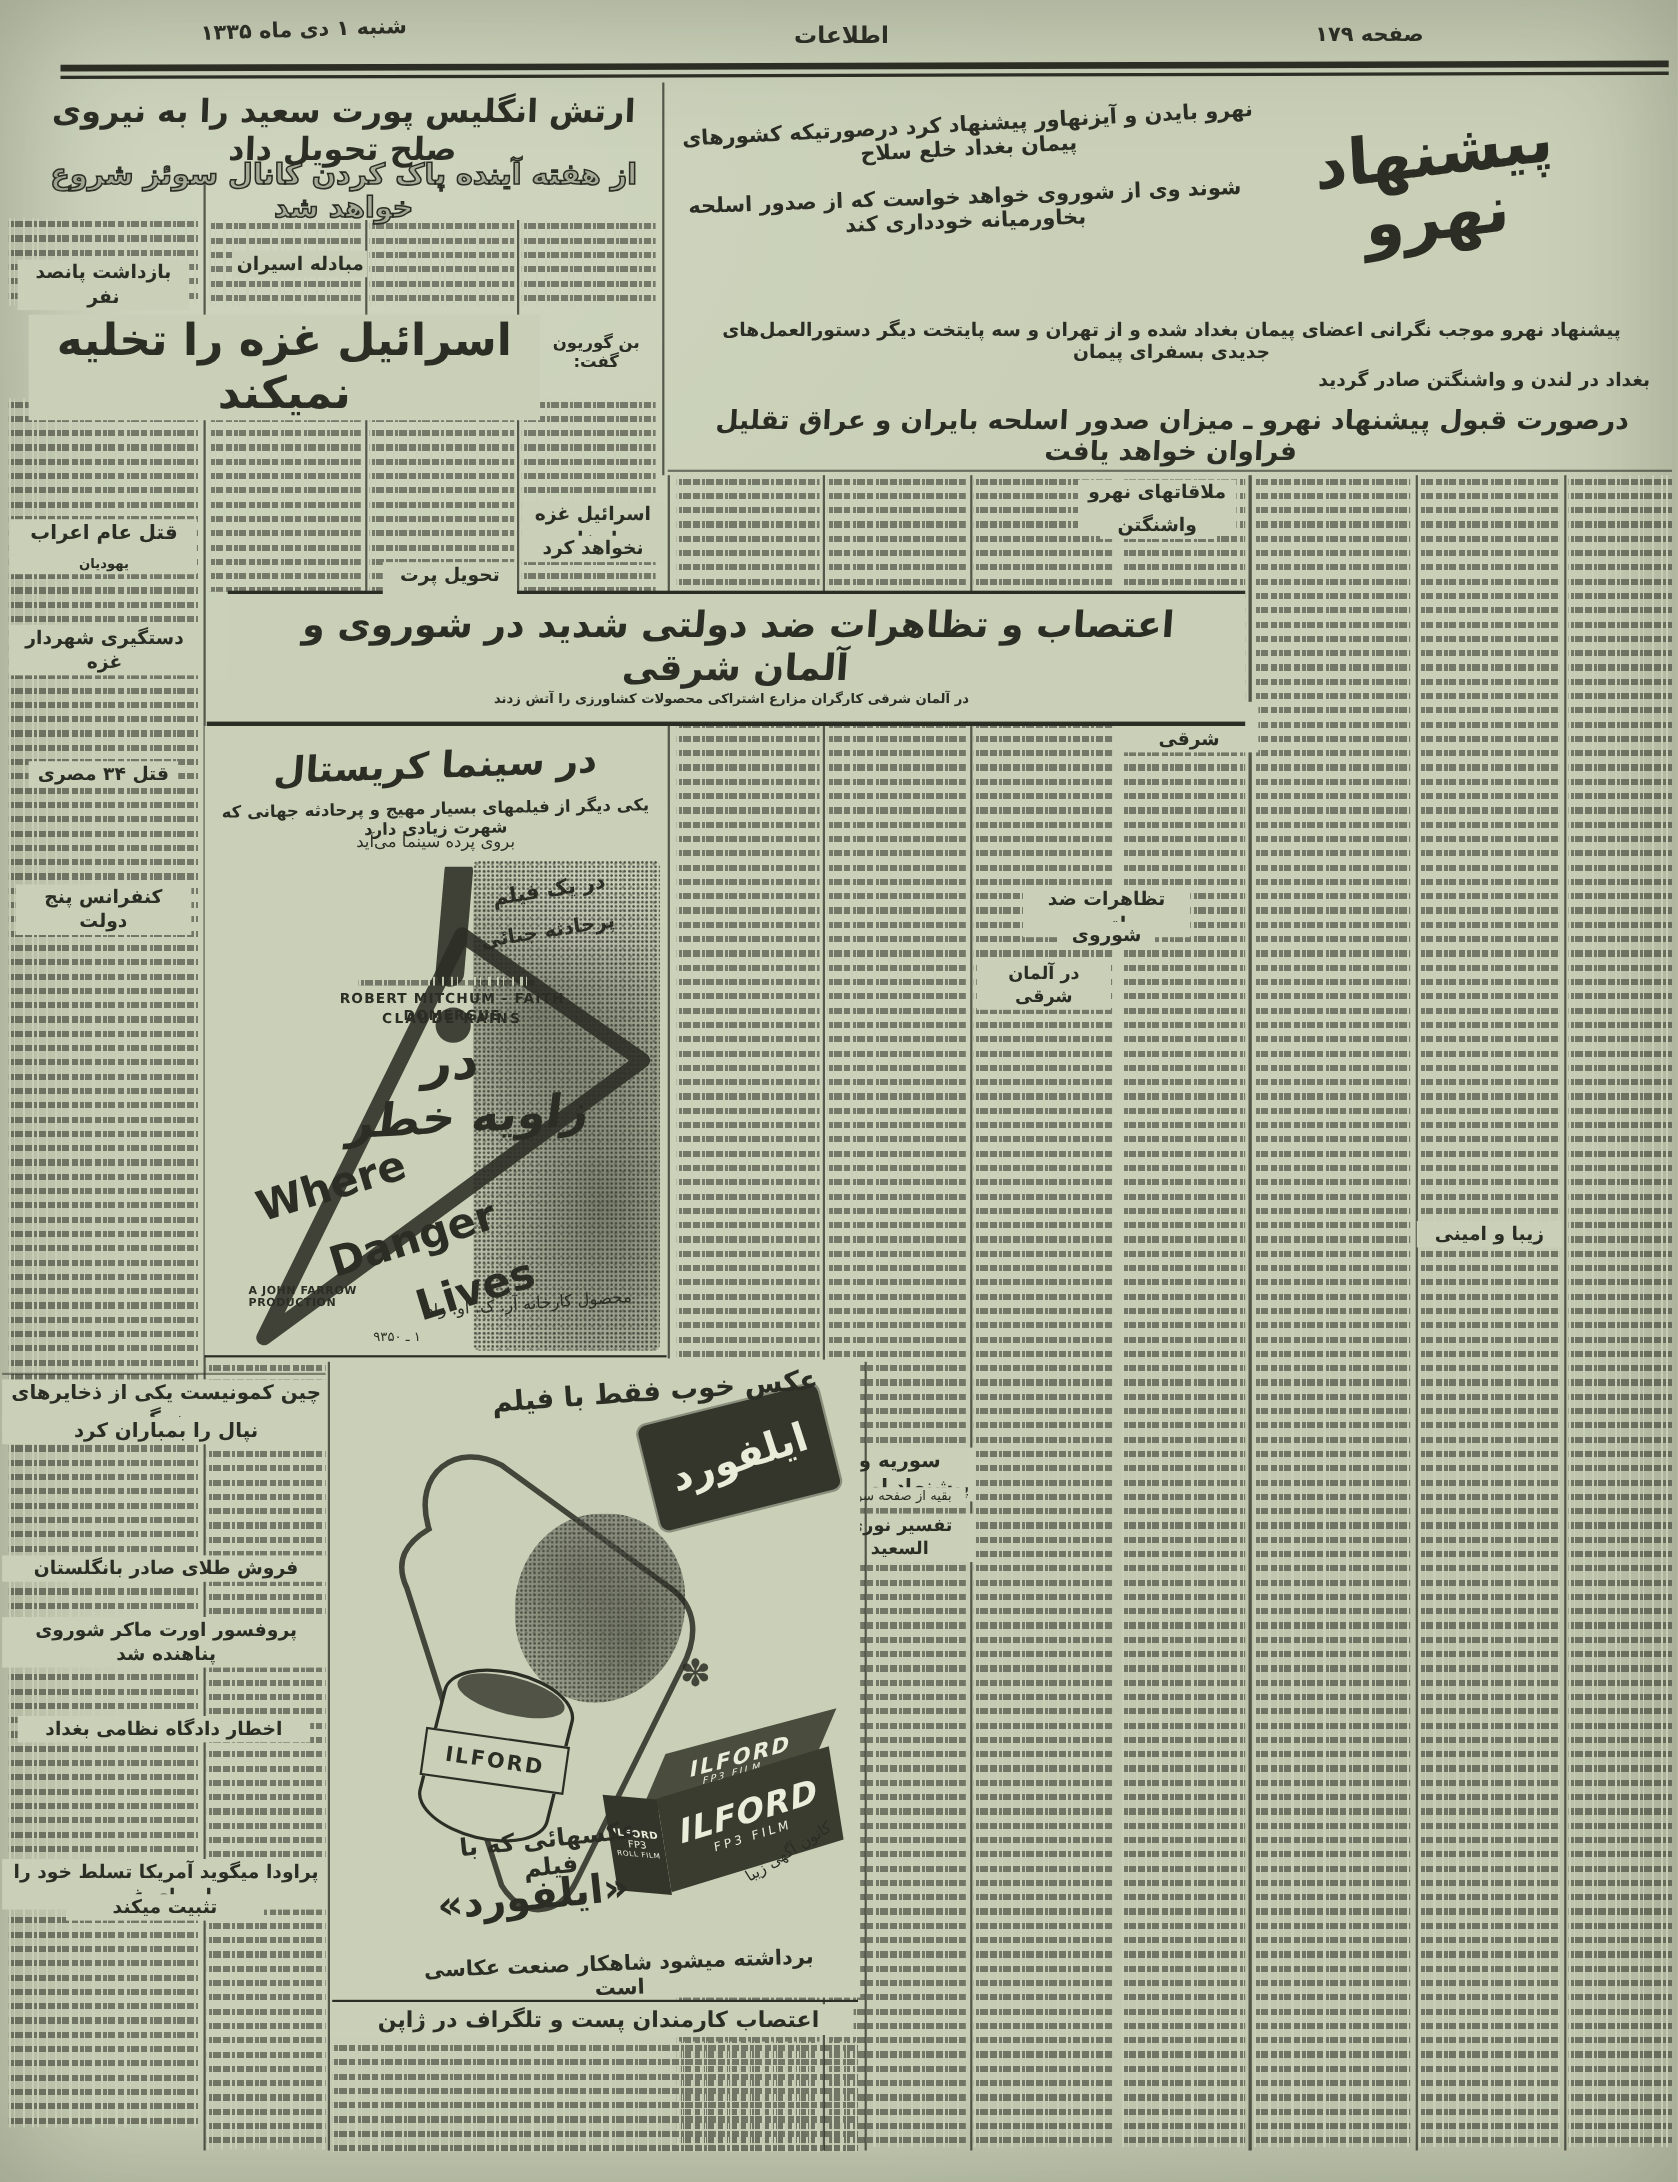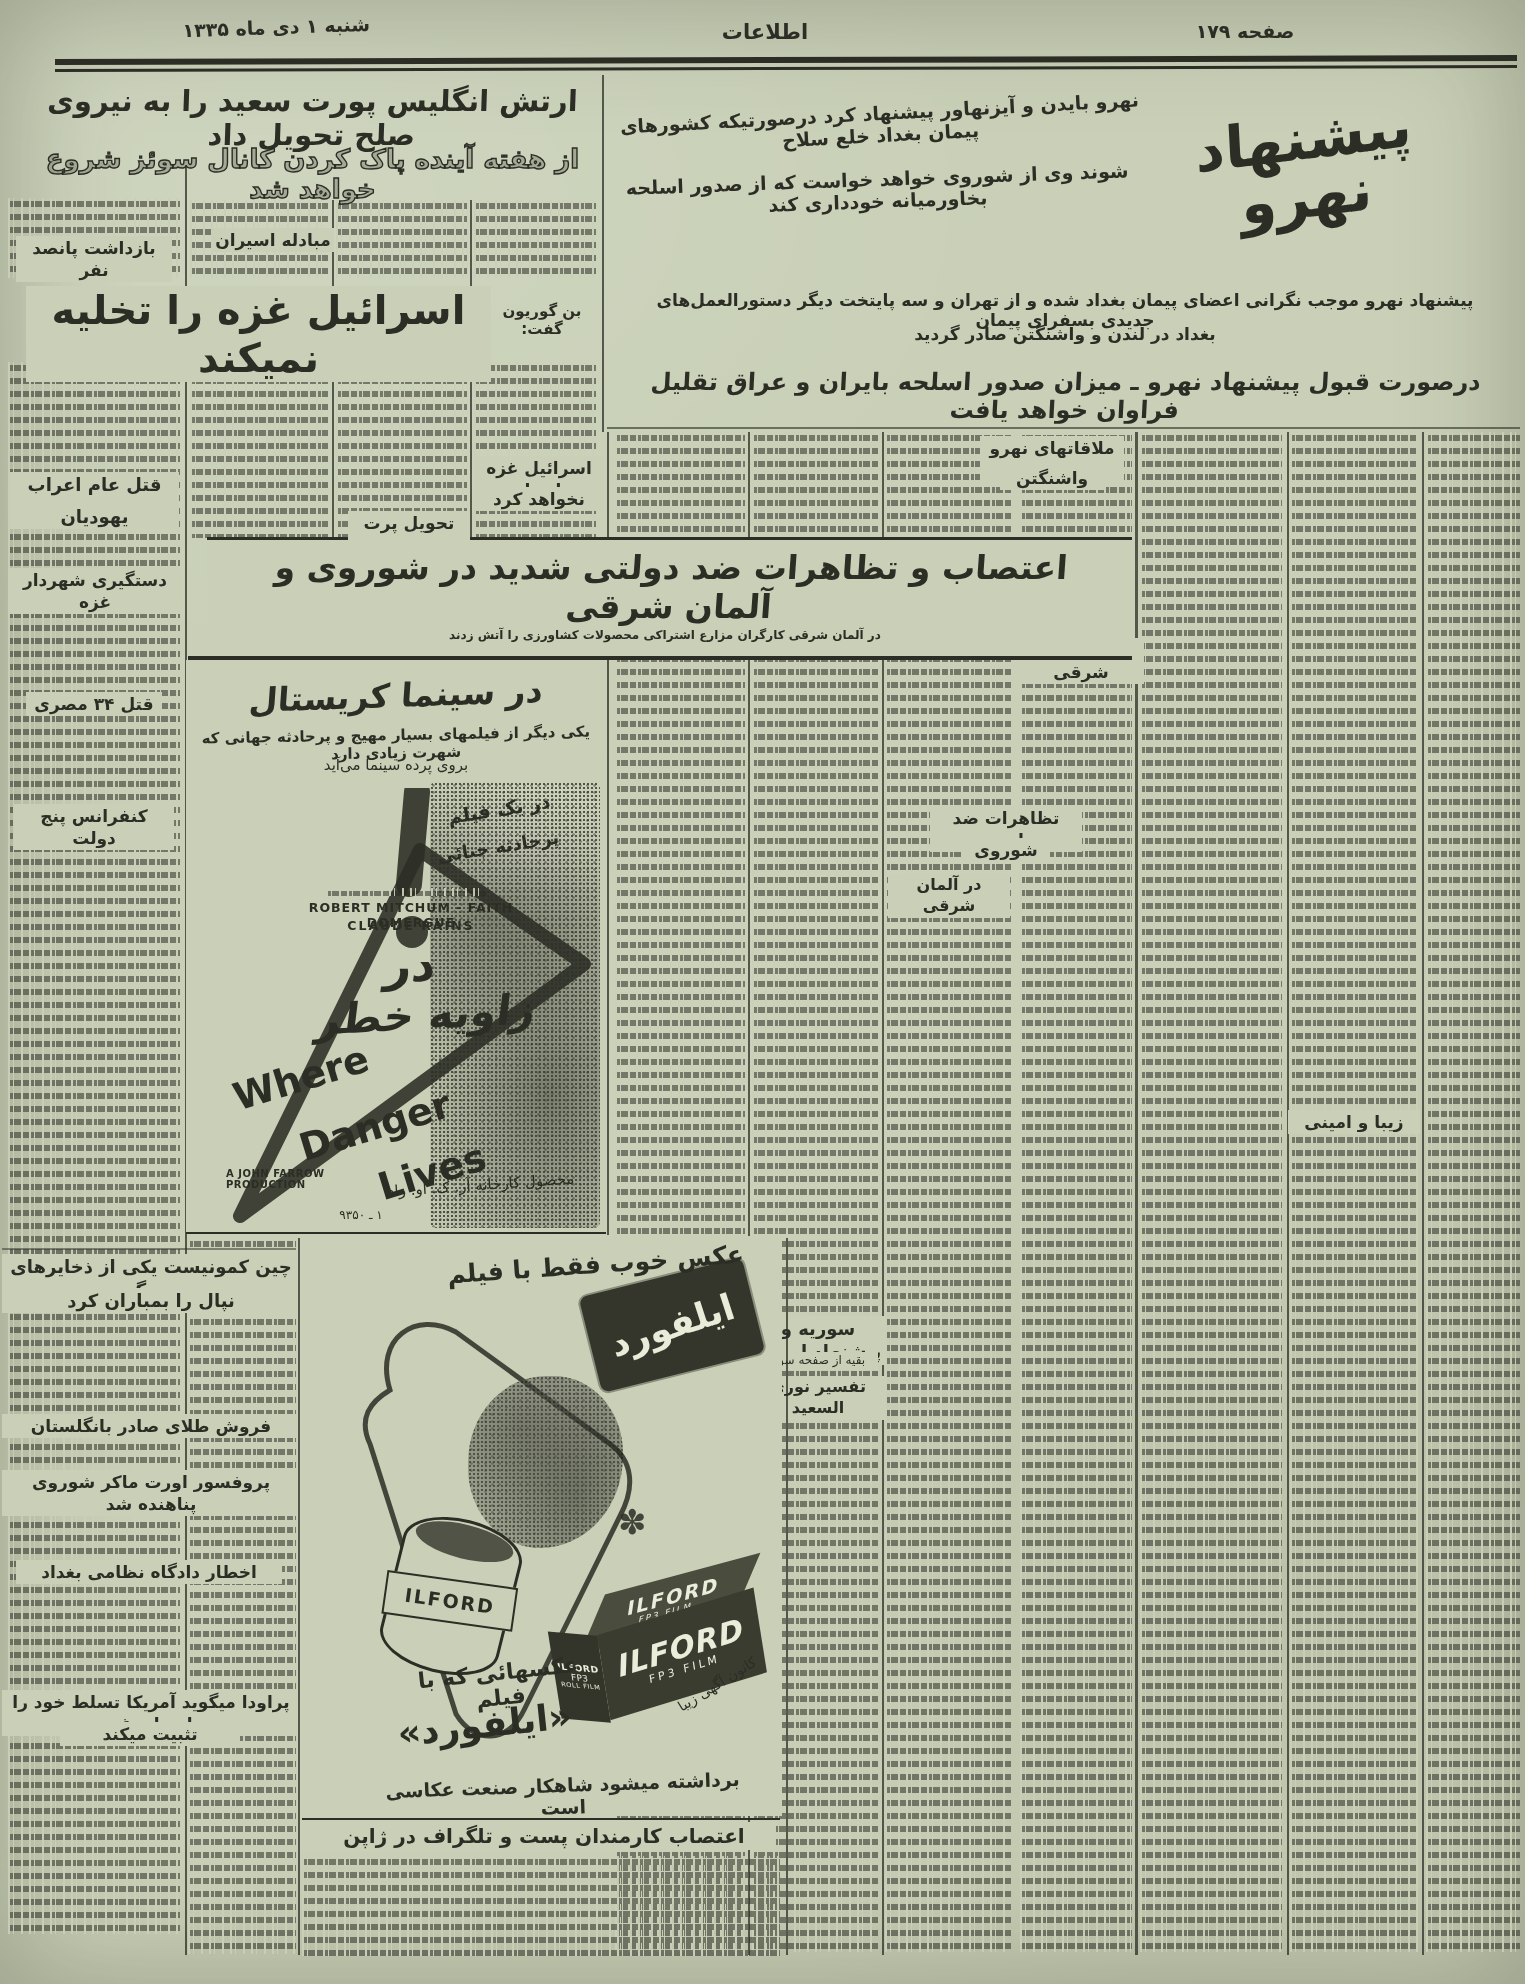--- a/index.html
+++ b/index.html
@@ -63,21 +63,21 @@
   <div class="abs" style="left:70px;top:18px;width:300px;font-size:19px;font-weight:700;transform:rotate(-2deg);">شنبه ۱ دی ماه ۱۳۳۵</div>
   <div class="abs" style="left:690px;top:20px;width:150px;text-align:center;font-size:21px;font-weight:700;">اطلاعات</div>
   <div class="abs" style="left:1180px;top:20px;width:130px;text-align:center;font-size:19px;font-weight:700;">صفحه ۱۷۹</div>
   <div class="rule-h" style="left:55px;top:57px;width:1462px;height:6px;transform:rotate(-.15deg);"></div>
   <div class="rule-h" style="left:55px;top:67px;width:1462px;height:2.5px;transform:rotate(-.15deg);"></div>
 
   <div class="headline" style="left:1145px;top:110px;width:320px;font-size:58px;transform:rotate(-7deg) skewX(-4deg);line-height:1;">پیشنهاد نهرو</div>
   <div class="headline hand" style="left:615px;top:102px;width:530px;font-size:19px;transform:rotate(-3deg);font-weight:700;">نهرو بایدن و آیزنهاور پیشنهاد کرد درصورتیکه کشورهای پیمان بغداد خلع سلاح</div>
   <div class="headline hand" style="left:605px;top:168px;width:545px;font-size:19px;transform:rotate(-2deg);font-weight:700;">شوند وی از شوروی خواهد خواست که از صدور اسلحه بخاورمیانه خودداری کند</div>
   <div class="headline" style="left:630px;top:290px;width:870px;font-size:17px;">پیشنهاد نهرو موجب نگرانی اعضای پیمان بغداد شده و از تهران و سه پایتخت دیگر دستورالعمل‌های جدیدی بسفرای پیمان</div>
-  <div class="headline" style="left:630px;top:324px;width:870px;font-size:17px;">بغداد در لندن و واشنگتن صادر گردید</div>
+  <div class="headline" style="left:630px;top:336px;width:870px;font-size:17px;text-align:right;">بغداد در لندن و واشنگتن صادر گردید</div>
   <div class="headline" style="left:625px;top:368px;width:880px;font-size:24px;transform:skewX(-3deg);">درصورت قبول پیشنهاد نهرو ـ میزان صدور اسلحه بایران و عراق تقلیل فراوان خواهد یافت</div>
   <div class="rule-h" style="left:607px;top:427px;width:913px;height:2px;opacity:.6;"></div>
 
   <div class="headline" style="left:28px;top:84px;width:568px;font-size:29px;transform:skewX(-2deg);">ارتش انگلیس پورت سعید را به نیروی صلح تحویل داد</div>
   <div class="headline" style="left:40px;top:144px;width:545px;font-size:26px;color:rgba(44,45,37,.25);-webkit-text-stroke:1.4px var(--ink);">از هفته آینده پاک کردن کانال سوئز شروع خواهد شد</div>
   <div class="headline" style="left:492px;top:302px;width:100px;font-size:15px;">بن گوریون گفت:</div>
   <div class="headline" style="left:26px;top:286px;width:465px;font-size:40px;background:var(--paper);line-height:1.2;">اسرائیل غزه را تخلیه نمیکند</div>
 
   <div class="rule-h" style="left:207px;top:537px;width:925px;height:3px;"></div>
   <div class="abs" style="left:207px;top:540px;width:925px;height:117px;background:var(--paper);z-index:5;"></div>
@@ -116,21 +116,21 @@
   <div class="rule-v" style="left:786px;top:1238px;height:717px;z-index:7;"></div>
   <div class="rule-v" style="left:298px;top:1238px;height:717px;z-index:7;"></div>
   <div class="rule-h" style="left:2px;top:1248px;width:294px;height:1.5px;opacity:.5;"></div>
 
   <div class="sub" style="left:212px;top:228px;width:118px;">مبادله اسیران</div>
   <div class="sub" style="left:16px;top:236px;width:152px;">بازداشت پانصد نفر</div>
   <div class="sub" style="left:474px;top:456px;width:126px;">اسرائیل غزه را تخلیه</div>
   <div class="sub" style="left:474px;top:487px;width:126px;">نخواهد کرد</div>
   <div class="sub" style="left:348px;top:511px;width:118px;">تحویل پرت سعید</div>
   <div class="sub" style="left:10px;top:472px;width:165px;font-size:18px;">قتل عام اعراب بدست</div>
-  <div class="sub" style="left:10px;top:504px;width:165px;font-size:18px;">یهودیان</div>
+  <div class="sub" style="left:10px;top:504px;width:165px;font-size:12px;">یهودیان</div>
   <div class="sub" style="left:8px;top:568px;width:170px;">دستگیری شهردار غزه</div>
   <div class="sub" style="left:26px;top:692px;width:132px;">قتل ۳۴ مصری</div>
   <div class="sub" style="left:14px;top:804px;width:156px;">کنفرانس پنج دولت</div>
   <div class="sub" style="left:2px;top:1254px;width:294px;font-size:18px;">چین کمونیست یکی از ذخایرهای بزرگ</div>
   <div class="sub" style="left:2px;top:1288px;width:294px;font-size:18px;">نپال را بمباران کرد</div>
   <div class="sub" style="left:2px;top:1414px;width:294px;">فروش طلای صادر بانگلستان</div>
   <div class="sub" style="left:2px;top:1470px;width:294px;">پروفسور اورت ماکر شوروی پناهنده شد</div>
   <div class="sub" style="left:16px;top:1560px;width:262px;">اخطار دادگاه نظامی بغداد</div>
   <div class="sub" style="left:2px;top:1690px;width:294px;">پراودا میگوید آمریکا تسلط خود را بر اروپای غربی</div>
   <div class="sub" style="left:60px;top:1722px;width:176px;">تثبیت میکند</div>

